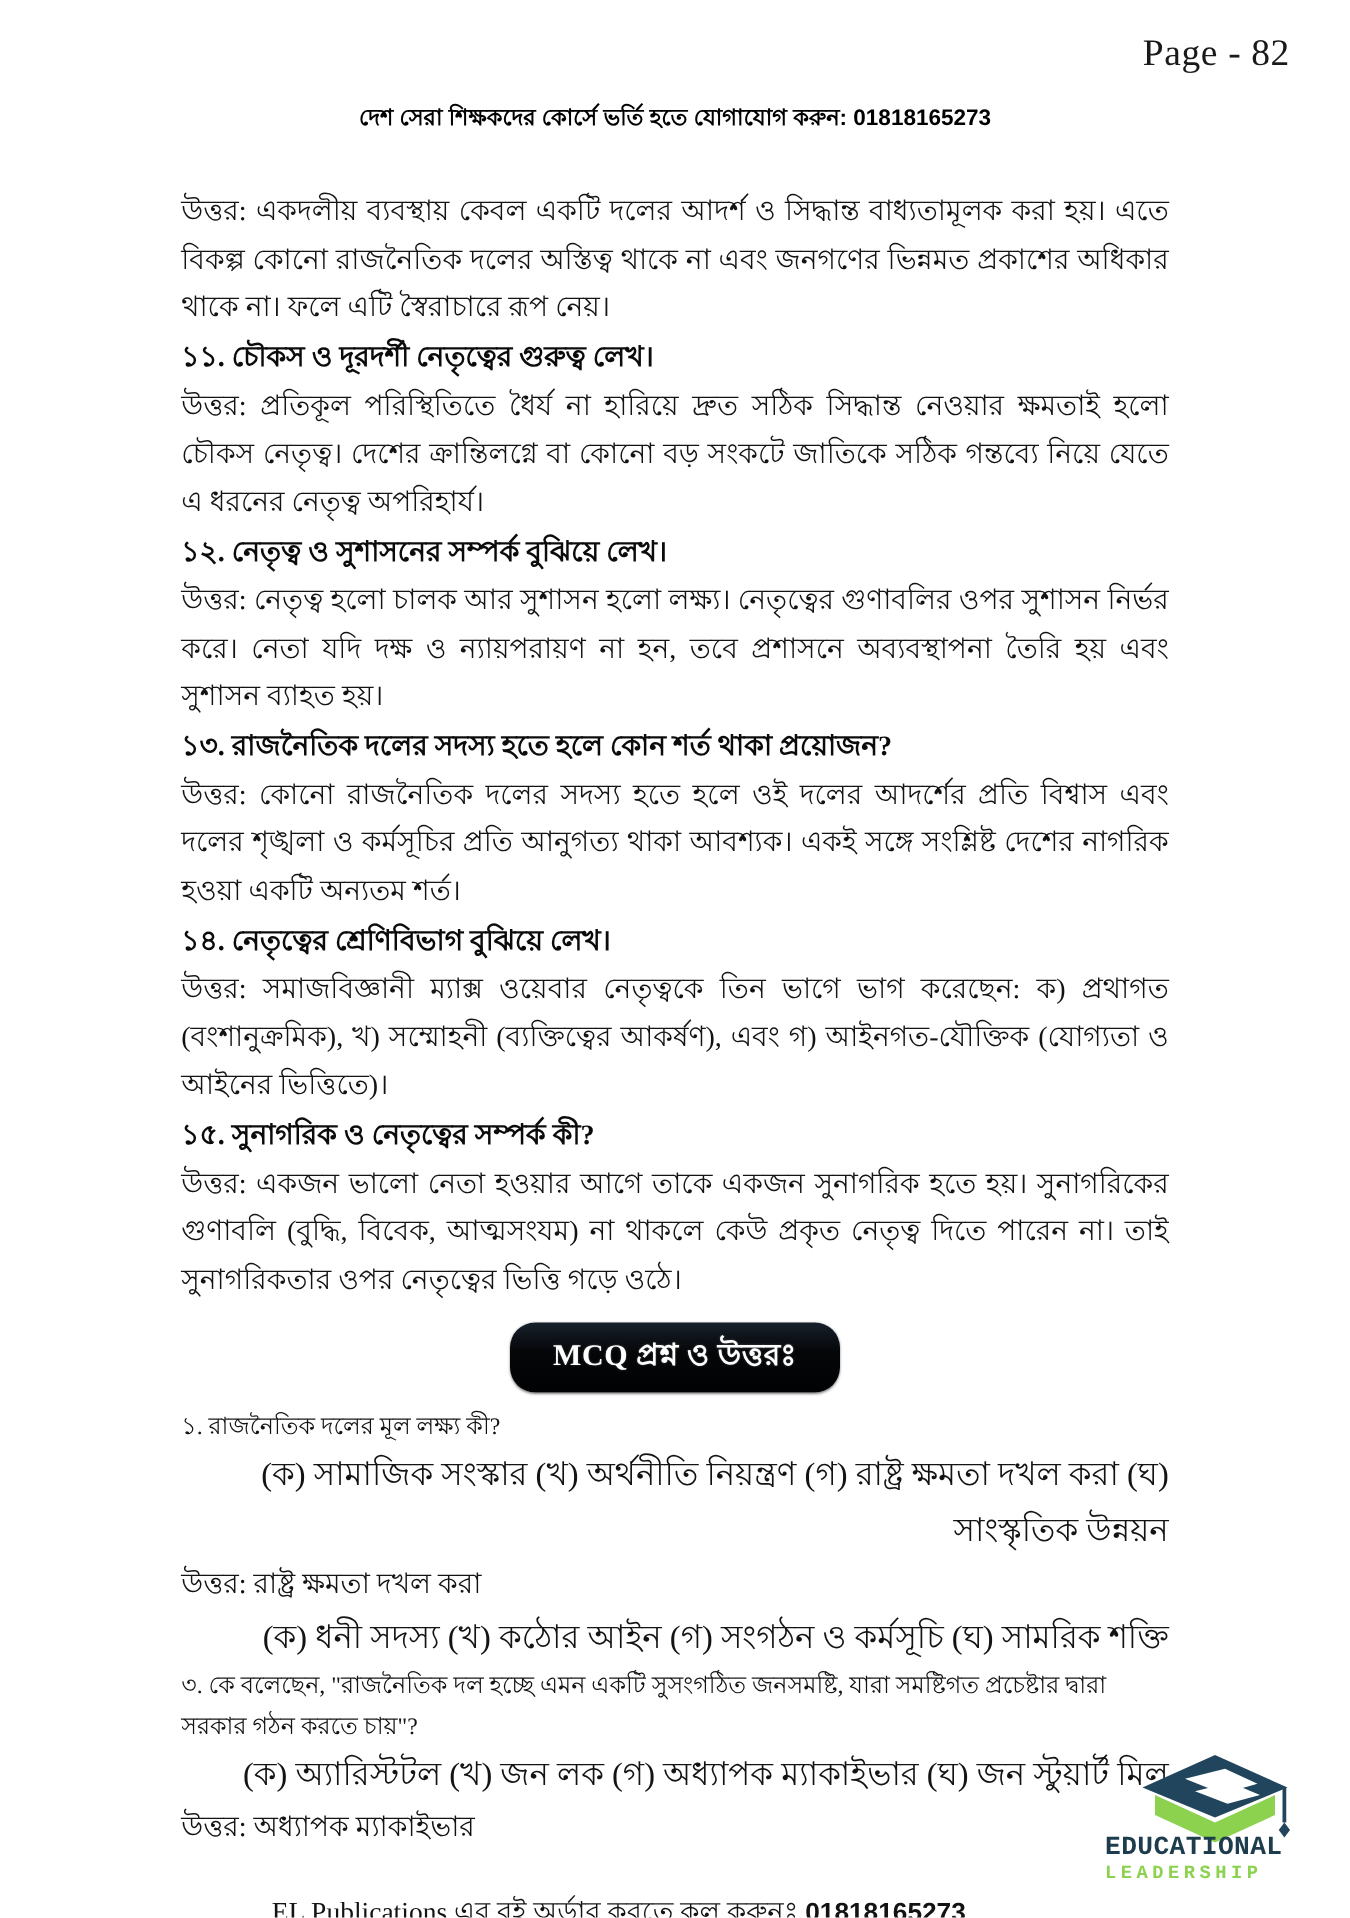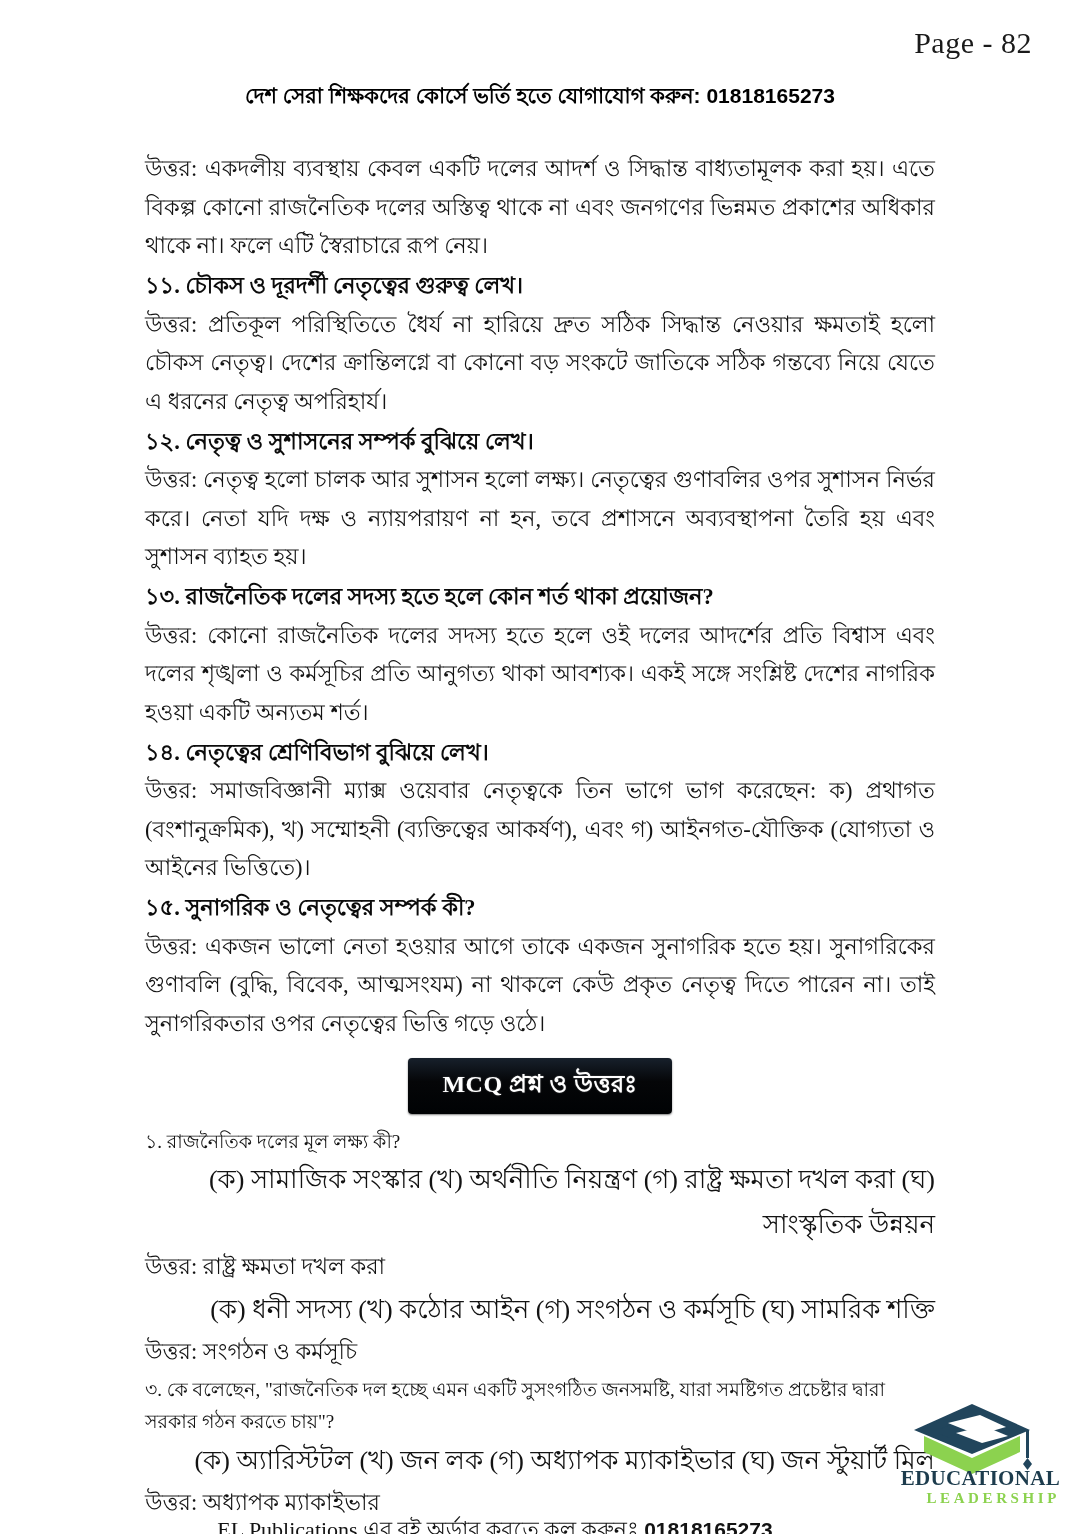--- a/index.html
+++ b/index.html
@@ -39,21 +39,21 @@
 
   
   .promo-line {
     position: absolute;
     left: 145px;
     top: 80px;
     width: 790px;
     text-align: center;
     font-family: "Liberation Sans", "DejaVu Sans", sans-serif;
     font-weight: bold;
-    font-size: 21px;
+    font-size: 18px;
     color: #000;
     white-space: nowrap;
   }
 
   
   .content {
     position: absolute;
     left: 145px;
     top: 150px;
     width: 790px;
@@ -83,21 +83,21 @@
   .mcq-banner-wrap {
     width: 790px;
     display: flex;
     justify-content: center;
     margin: 14px 0 12px 0;
   }
   .mcq-banner {
     display: inline-block;
     background: #050608;
     background: linear-gradient(180deg, #17202b 0%, #050608 42%, #000204 100%);
-    border-radius: 4px;
+    border-radius: 20px;
     padding: 7px 34px 9px 34px;
     color: #ffffff;
     font-family: "Liberation Serif", "DejaVu Serif", serif;
     font-size: 24px;
     font-weight: bold;
     letter-spacing: 0.5px;
     white-space: nowrap;
     box-shadow: 0 1px 2px rgba(0,0,0,0.5);
     text-shadow: 0 0 2px rgba(255,255,255,0.25);
   }
@@ -154,22 +154,22 @@
   .logo-mark {
     position: relative;
     width: 176px;
     height: 72px;
   }
   .logo-text {
     position: absolute;
     left: 0;
     top: 66px;
     width: 176px;
-    text-align: right;
-    font-family: Liberation Serif, serif;
+    text-align: left;
+    font-family: Liberation Mono, monospace;
     line-height: 1;
   }
   .logo-text .t1 {
     display: block;
     font-size: 21px;
     font-weight: bold;
     color: #1d3c4d;
     letter-spacing: 0.3px;
   }
   .logo-text .t2 {
@@ -211,21 +211,20 @@
 
     <div class="mcq-banner-wrap">
       <div class="mcq-banner">MCQ প্রশ্ন ও উত্তরঃ</div>
     </div>
 
     <p class="mcq-q">১. রাজনৈতিক দলের মূল লক্ষ্য কী?</p>
     <p class="mcq-opts">(ক) সামাজিক সংস্কার (খ) অর্থনীতি নিয়ন্ত্রণ (গ) রাষ্ট্র ক্ষমতা দখল করা (ঘ) সাংস্কৃতিক উন্নয়ন</p>
     <p class="mcq-ans">উত্তর: রাষ্ট্র ক্ষমতা দখল করা</p>
 
     <p class="mcq-opts">(ক) ধনী সদস্য (খ) কঠোর আইন (গ) সংগঠন ও কর্মসূচি (ঘ) সামরিক শক্তি</p>
-    <p class="mcq-ans">উত্তর: সংগঠন ও কর্মসূচি</p>
 
     <p class="mcq-q">৩. কে বলেছেন, "রাজনৈতিক দল হচ্ছে এমন একটি সুসংগঠিত জনসমষ্টি, যারা সমষ্টিগত প্রচেষ্টার দ্বারা সরকার গঠন করতে চায়"?</p>
     <p class="mcq-opts">(ক) অ্যারিস্টটল (খ) জন লক (গ) অধ্যাপক ম্যাকাইভার (ঘ) জন স্টুয়ার্ট মিল</p>
     <p class="mcq-ans">উত্তর: অধ্যাপক ম্যাকাইভার</p>
 
   </div>
 
   <div class="footer-line">
     <span>EL Publications এর বই অর্ডার করতে কল করুনঃ </span><span class="phone">01818165273</span>
   </div>

